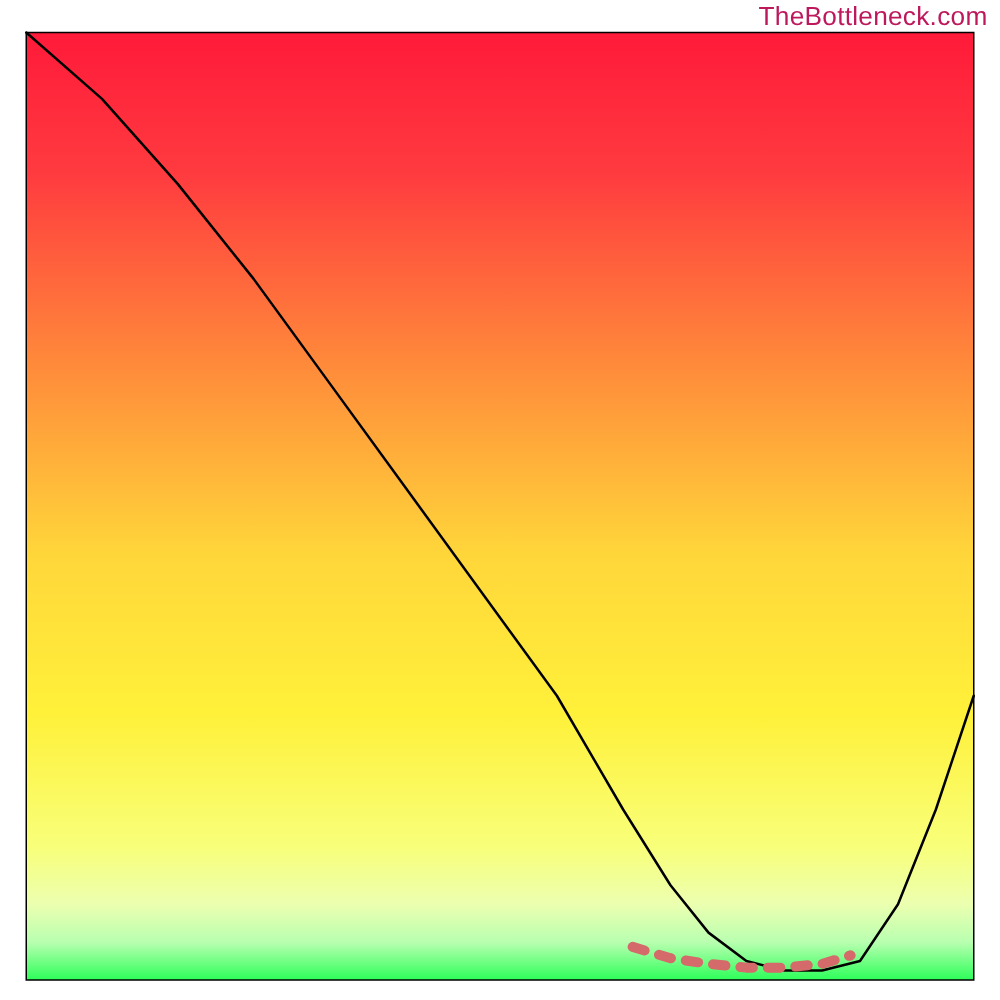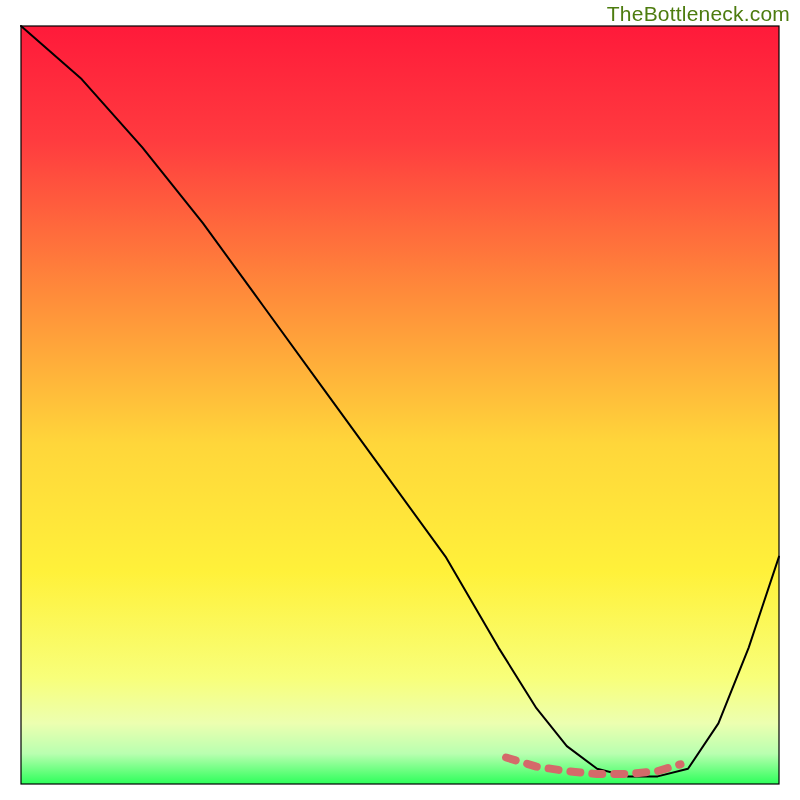--- a/index.html
+++ b/index.html
@@ -15,21 +15,21 @@
     width: 800px;
     height: 800px;
     background: #ffffff;
   }
   .watermark {
     position: absolute;
     top: 2px;
     right: 10px;
     font-size: 21px;
     font-weight: 500;
-    color: #4d7c0f;
+    color: #be185d;
     letter-spacing: 0.2px;
     margin-left: 20px;
   }
   svg.plot {
     position: absolute;
     left: 0;
     top: 0;
     width: 800px;
     height: 800px;
   }

